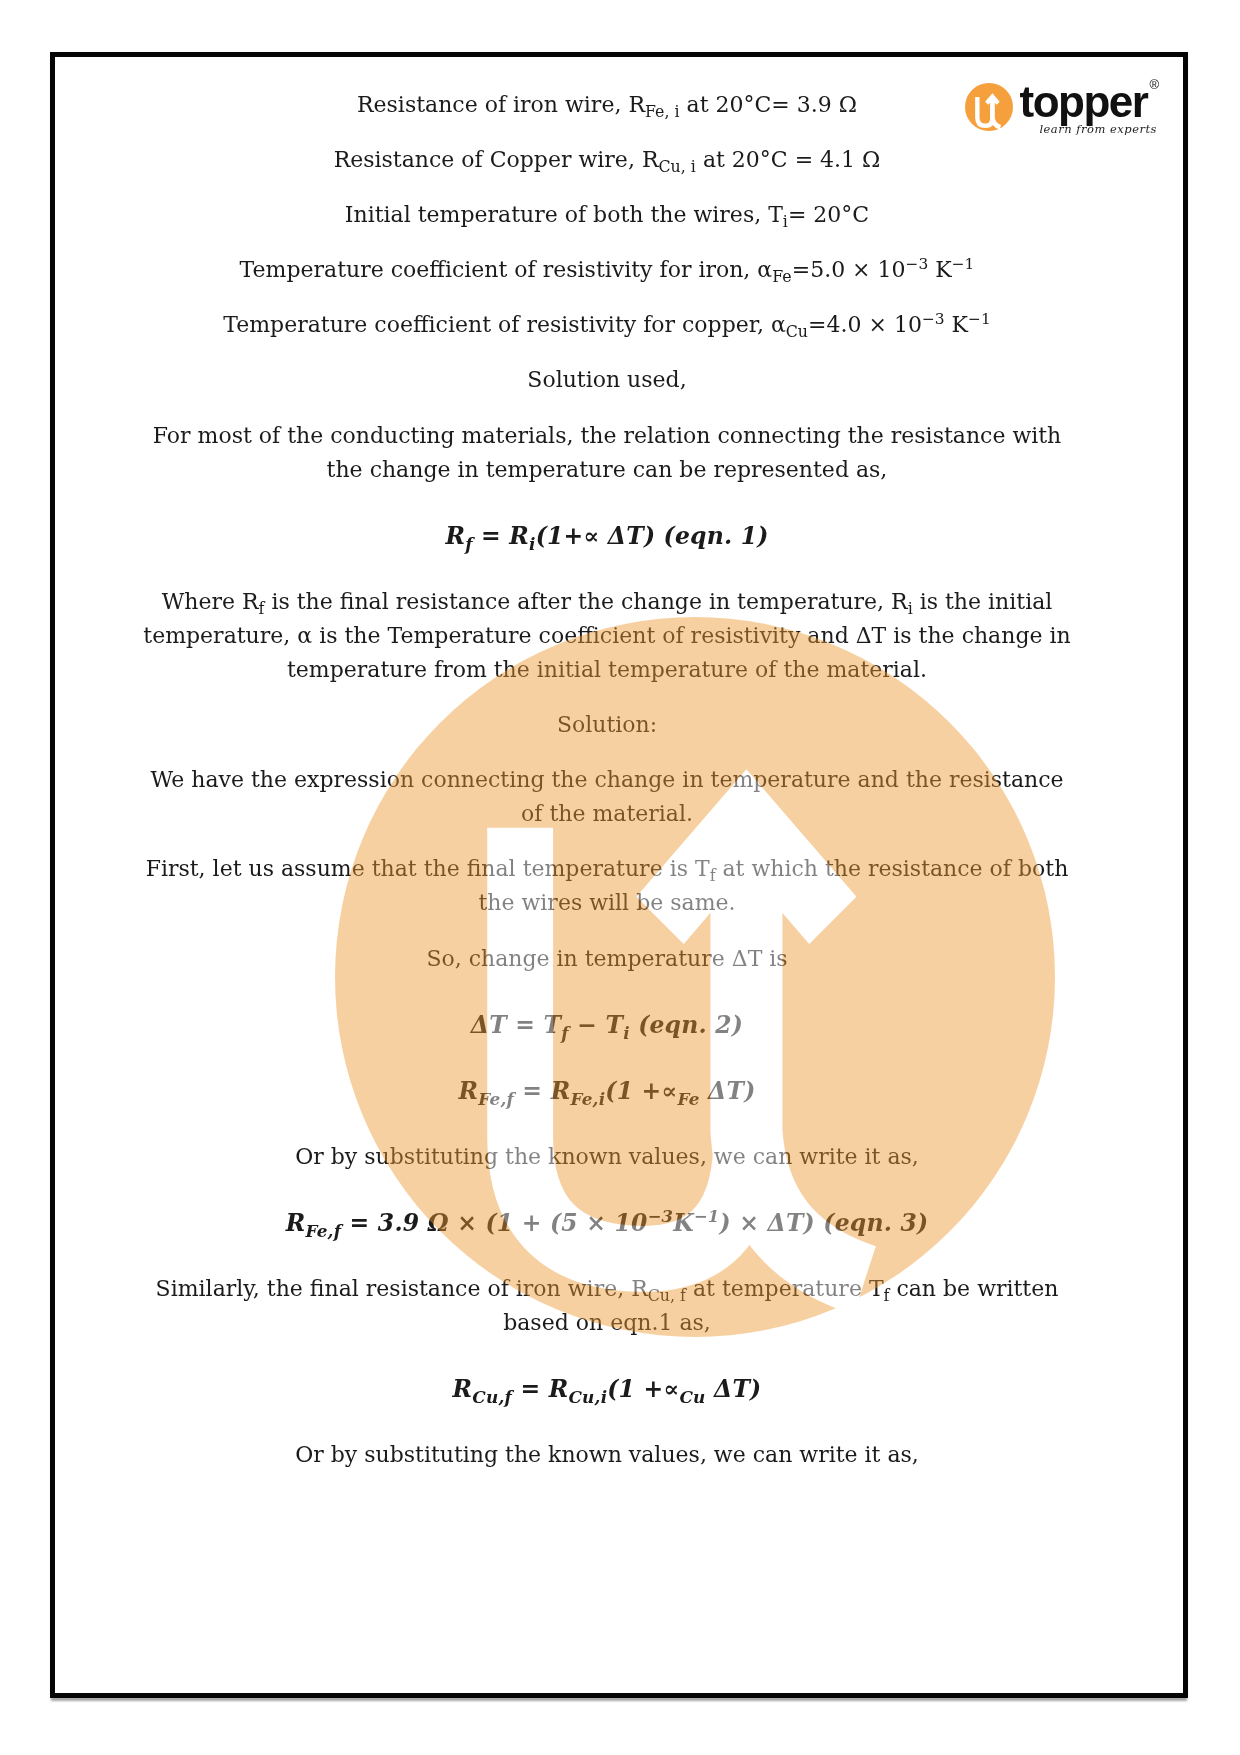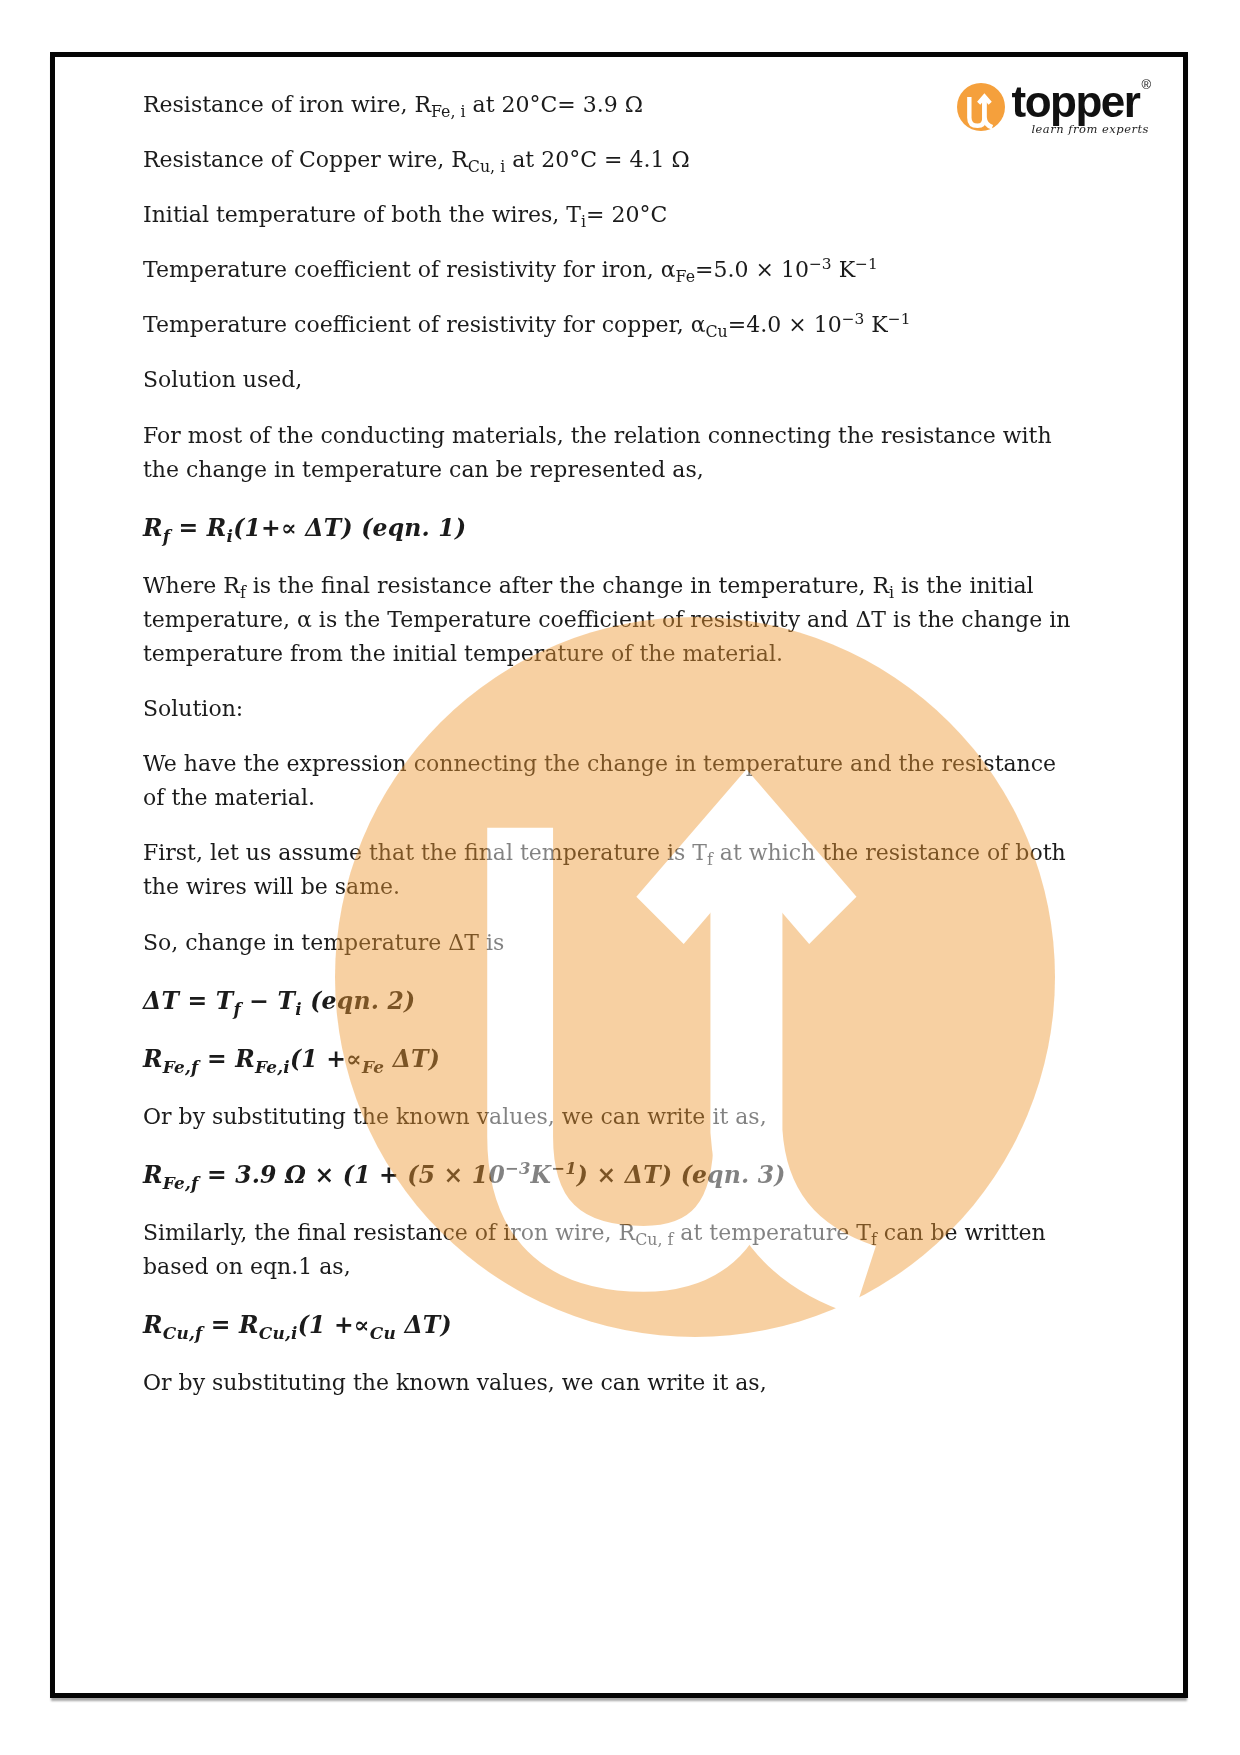--- a/index.html
+++ b/index.html
@@ -7,44 +7,44 @@
   body { font-family:"DejaVu Serif", serif; color:#1b1b1b; position:relative; overflow:hidden; }
 
   .frame {
     position:absolute; left:50px; top:52px; width:1138px; height:1646px;
     border:5px solid #050505; background:#ffffff;
     box-shadow:0 4px 2px -1px rgba(0,0,0,.35);
   }
 
   
   .logo {
-    position:absolute; top:22px; right:32px; z-index:4;
+    position:absolute; top:22px; right:24px; z-index:4;
     display:flex; align-items:flex-start; gap:7px;
   }
   .logo-icon { width:48px; height:48px; display:block; margin-top:4px; }
   .logo-right { display:flex; flex-direction:column; align-items:flex-end; }
   .logo-word-row { display:flex; align-items:flex-start; }
   .logo-word {
     font-family:"Liberation Sans", sans-serif; font-weight:800;
     font-size:44px; line-height:1.05; letter-spacing:-1.5px; color:#111111;
   }
   .logo-reg { font-family:"Liberation Sans", sans-serif; font-size:13px; color:#111111; margin:-2px 0 0 2px; }
   .logo-tagline {
     font-family:"DejaVu Serif", serif; font-style:italic;
     font-size:11.5px; color:#222222; margin-top:-3px; margin-right:2px; letter-spacing:.5px;text-align:right;
   }
 
   
-  .content { position:relative; z-index:1; padding:10px 112px 0 88px; }
+  .content { position:relative; z-index:1; padding:10px 112px 0 88px;text-align:center; }
   .content p.para {
     font-size:22px; line-height:1.55; margin:21px 0; max-width:958px;
   }
   .content p.equation {
     font-size:23.5px; font-weight:bold; font-style:italic;
-    line-height:1.45; margin:24px 0; letter-spacing:.2px;
+    line-height:1.45; margin:32px 0; letter-spacing:.2px;
   }
   .content sub { font-size:72%; line-height:0; }
   .content sup { font-size:70%; line-height:0; }
 
   
   .watermark {
     position:absolute; left:280px; top:560px; width:720px; height:720px;
     opacity:.45; z-index:3; pointer-events:none;
   }
 

